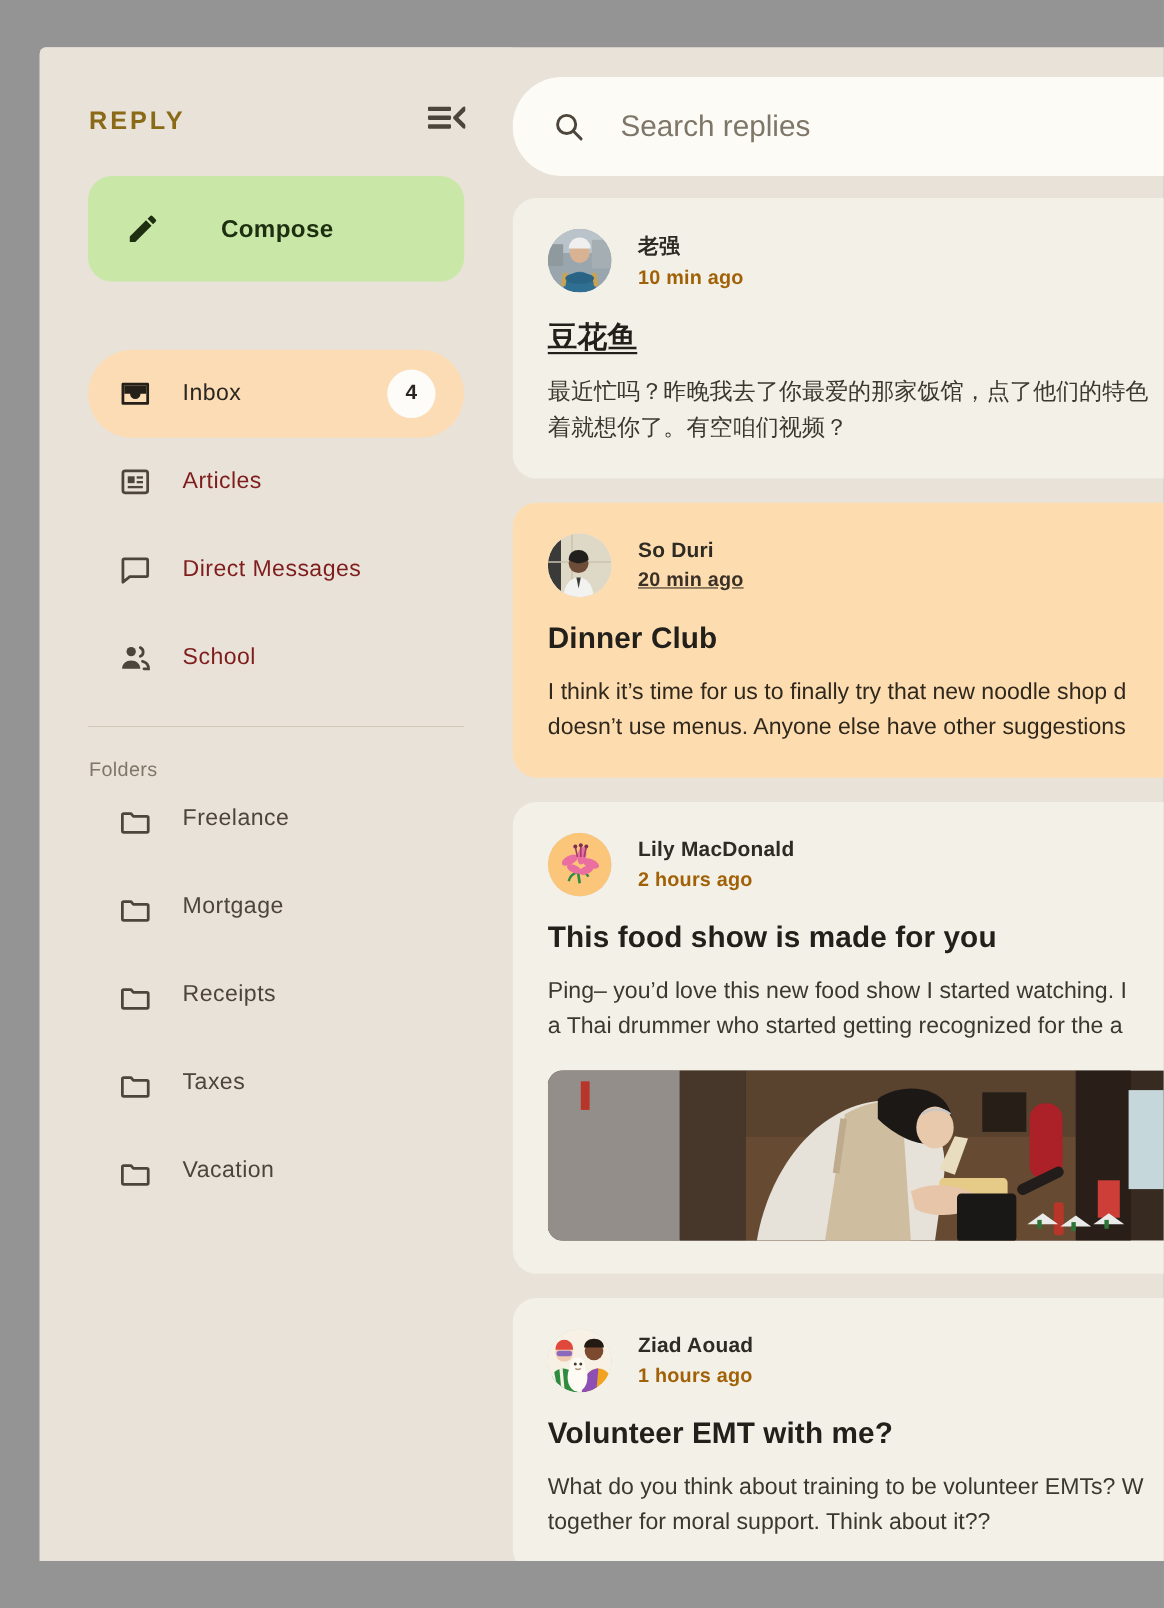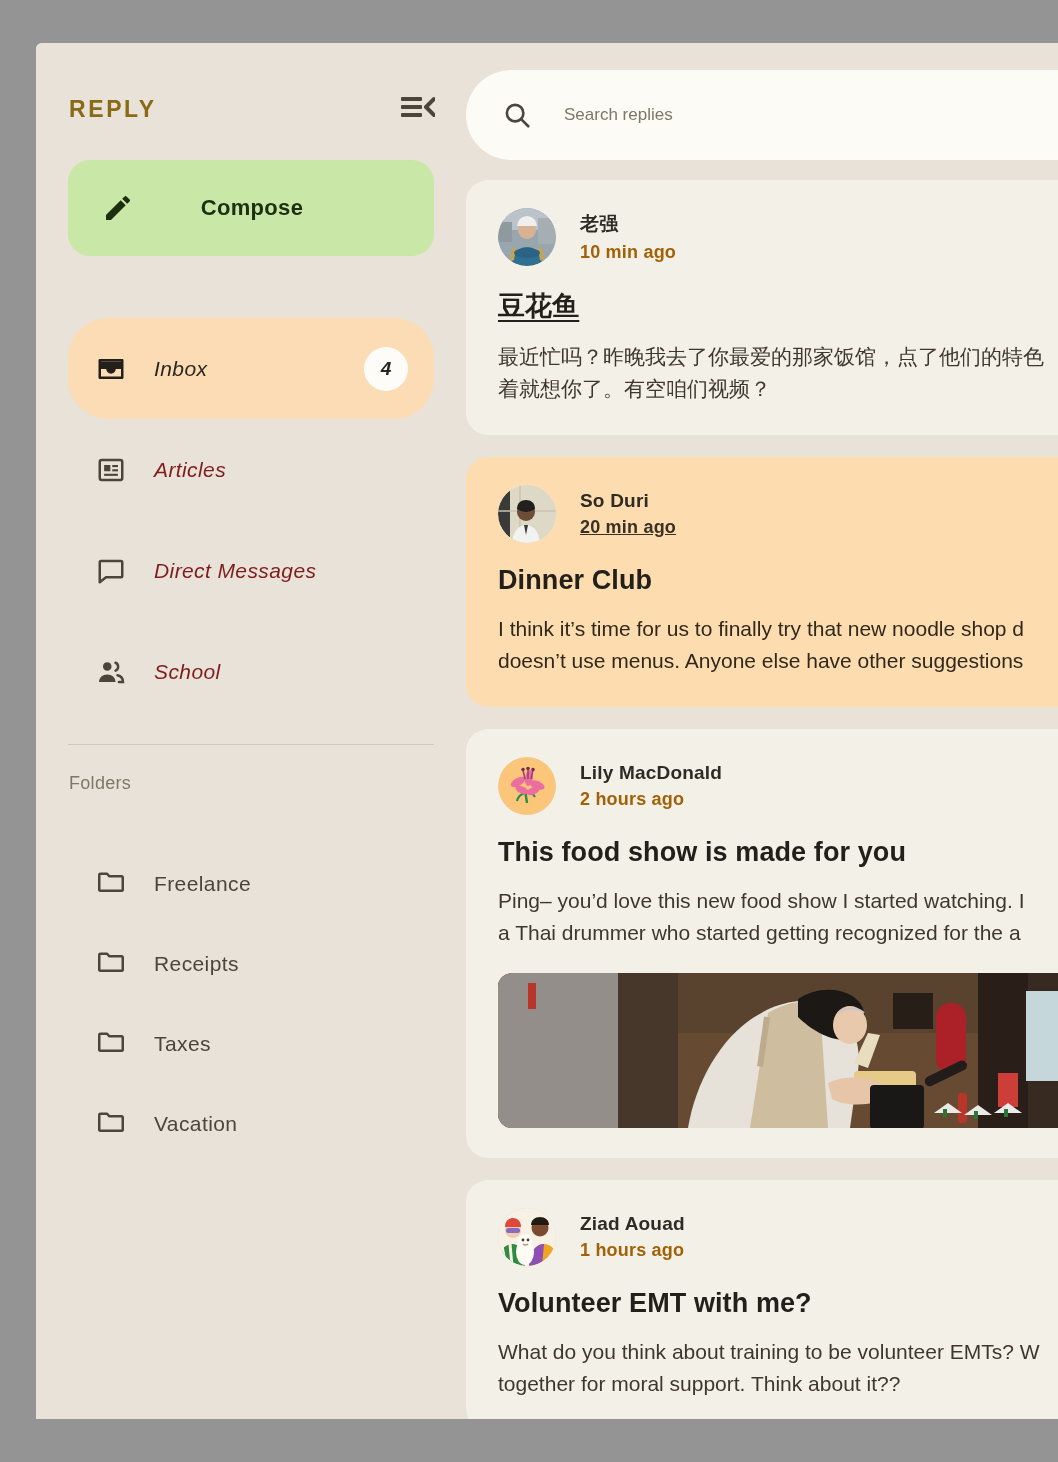--- a/index.html
+++ b/index.html
@@ -23,21 +23,21 @@
     border-top-left-radius: 6px;
     overflow: hidden;
     display: flex;
   }
 
   
   #sidebar {
     width: 430px;
     flex: 0 0 430px;
     background: #e9e2d8;
-    padding: 0 10px;
+    padding: 0 22px;
     position: relative;
   }
 
   .brand-row {
     display: flex;
     align-items: center;
     justify-content: space-between;
     height: 78px;
     padding: 0 21px 0 23px;
     margin-top: 27px;
@@ -69,26 +69,25 @@
     color: #1d2f10;
     margin-right: 64px;
     letter-spacing: .3px;
   }
 
   
   .nav-list { margin-top: 62px; }
   .nav-item {
     display: flex;
     align-items: center;
-    height: 101px;
+    height: 80px;
     margin: 0 22px;
     padding: 0 26px;
     border-radius: 40px;
     cursor: pointer;
-    font-style: italic;
   }
   .nav-item.active { background: #fbdcb4; }
   .nav-ico { width: 34px; display: flex; align-items: center; justify-content: center; flex: 0 0 34px; }
   .nav-label {
     margin-left: 26px;
     font-size: 21px;
     color: #7f1d1d;
     letter-spacing: .4px;
   }
   .nav-item.active .nav-label { color: #2a2621; }
@@ -109,21 +108,21 @@
   .section-label {
     margin: 28px 22px 0 22px;
     padding-left: 1px;
     font-size: 18px;
     color: #7e7668;
     letter-spacing: .3px;
   }
   .folder-list { margin-top: 22px; }
   .folder-item {
     display: flex;
-    align-items: flex-end;
+    align-items: flex-start;
     height: 80px;
     margin: 0 22px;
     padding: 0 26px;
     border-radius: 40px;
     cursor: pointer;
   }
   .folder-label {
     margin-left: 26px;
     font-size: 21px;
     color: #4c453b;
@@ -147,21 +146,21 @@
     display: flex;
     align-items: center;
     cursor: text;
   }
   .search-icon { margin-left: 36px; display:flex; }
   .search-input {
     border: none;
     background: transparent;
     outline: none;
     margin-left: 32px;
-    font-size: 17px;
+    font-size: 27px;
     font-family: "Liberation Sans", sans-serif;
     color: #4c453b;
     width: 440px;
   }
   .search-input::placeholder { color: #7e7668; }
 
   .card-list {
     position: absolute;
     left: 0; top: 137px;
     width: 640px;
@@ -314,20 +313,28 @@
 
       <div class="folder-item">
         <span class="nav-ico">
           <svg width="30" height="30" viewBox="0 0 24 24">
               <path d="M3.6 6.2h5.3l1.7 2h9.8a1 1 0 0 1 1 1v9.6a1 1 0 0 1-1 1H3.6a1 1 0 0 1-1-1V7.2a1 1 0 0 1 1-1z" fill="none" stroke="#4c453b" stroke-width="2" stroke-linejoin="round"></path>
             </svg>
         </span>
         <span class="folder-label">Freelance</span>
       </div>
 
+      <div class="folder-item">
+        <span class="nav-ico">
+          <svg width="30" height="30" viewBox="0 0 24 24">
+              <path d="M3.6 6.2h5.3l1.7 2h9.8a1 1 0 0 1 1 1v9.6a1 1 0 0 1-1 1H3.6a1 1 0 0 1-1-1V7.2a1 1 0 0 1 1-1z" fill="none" stroke="#4c453b" stroke-width="2" stroke-linejoin="round"></path>
+            </svg>
+        </span>
+        <span class="folder-label">Mortgage</span>
+      </div>
 
 
       <div class="folder-item">
         <span class="nav-ico">
           <svg width="30" height="30" viewBox="0 0 24 24">
               <path d="M3.6 6.2h5.3l1.7 2h9.8a1 1 0 0 1 1 1v9.6a1 1 0 0 1-1 1H3.6a1 1 0 0 1-1-1V7.2a1 1 0 0 1 1-1z" fill="none" stroke="#4c453b" stroke-width="2" stroke-linejoin="round"></path>
             </svg>
         </span>
         <span class="folder-label">Receipts</span>
       </div>

